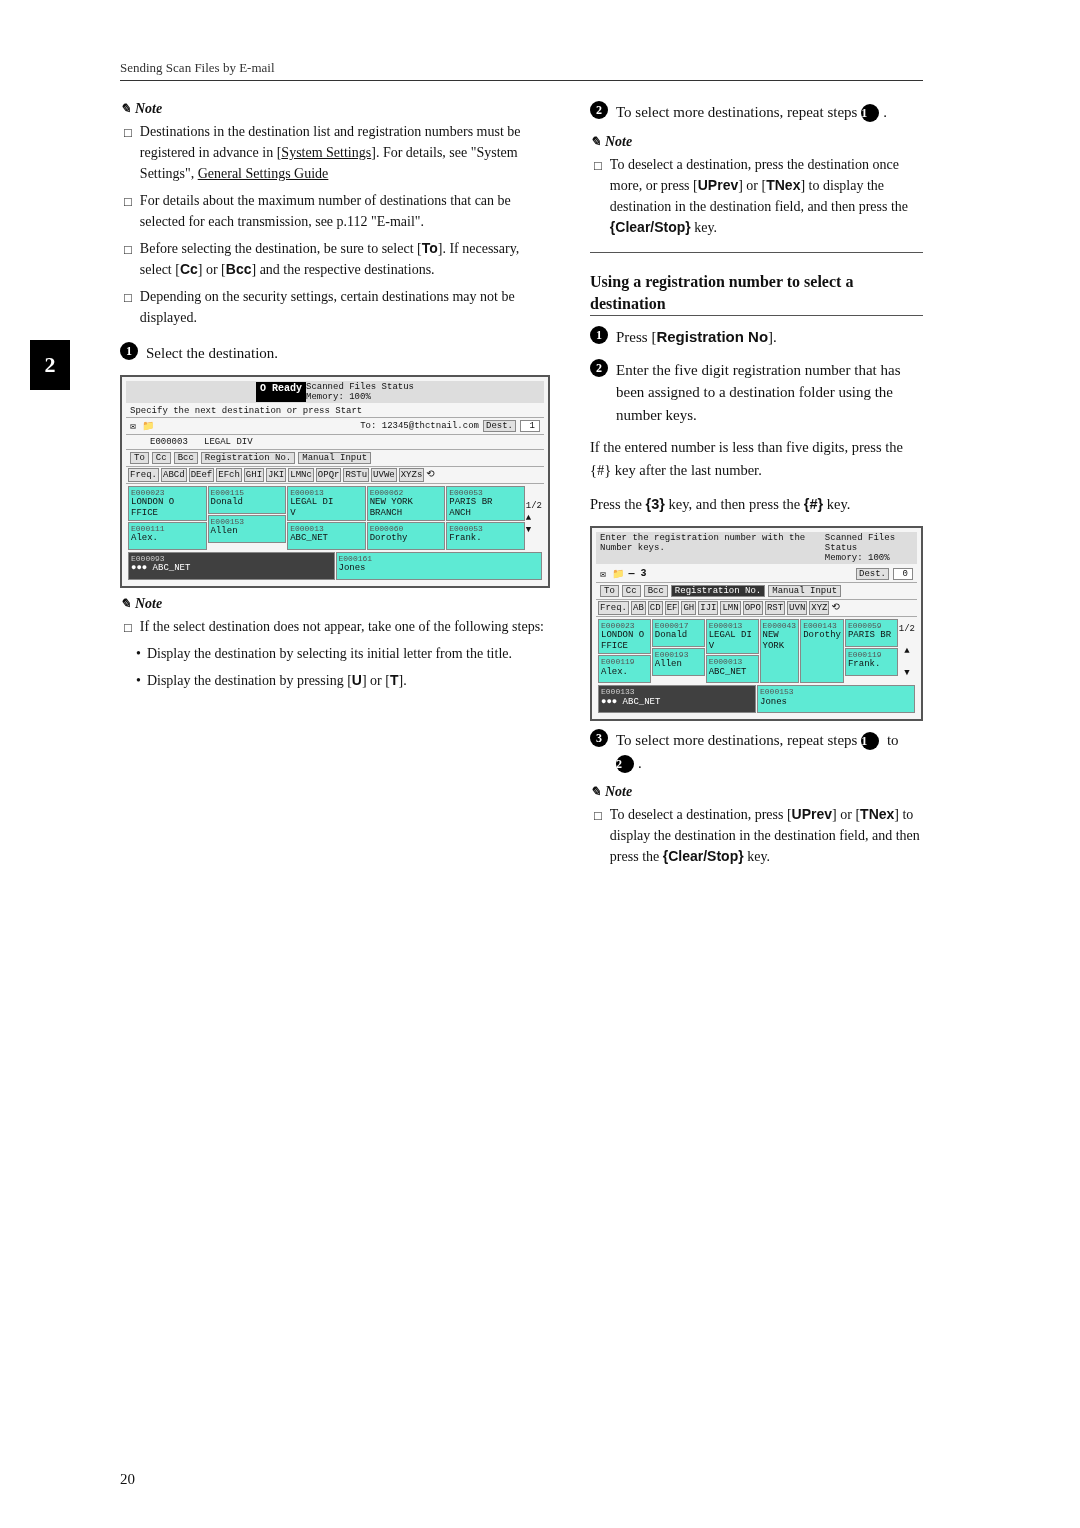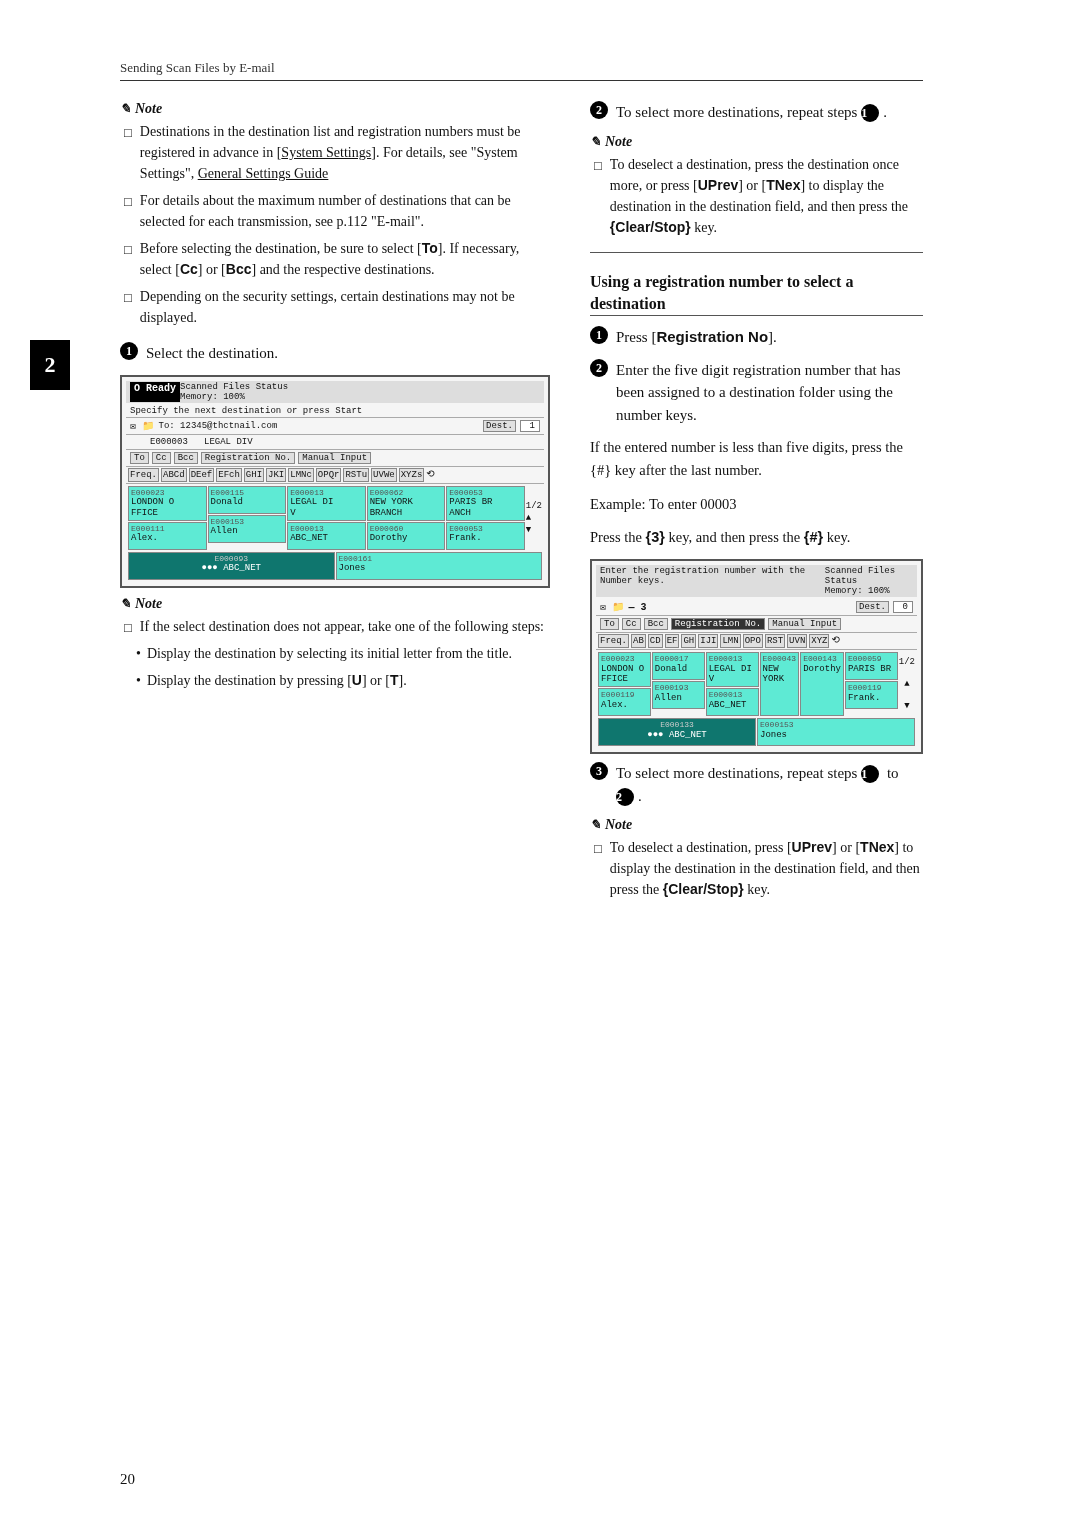--- a/index.html
+++ b/index.html
@@ -129,21 +129,21 @@
     .screen {
       border: 2px solid #555;
       background: #f5f5f5;
       padding: 4px;
       margin: 8px 0;
       font-family: 'Courier New', monospace;
       font-size: 10px;
     }
     .screen-status-bar {
       display: flex;
-      justify-content: flex-start;
+      justify-content: center;
       background: #ddd;
       padding: 1px 4px;
       font-size: 10px;
       margin-bottom: 2px;
     }
     .screen-row {
       display: flex;
       align-items: center;
       border-bottom: 1px solid #aaa;
       padding: 2px 4px;
@@ -172,23 +172,22 @@
     }
     .screen-cell {
       border: 1px solid #888;
       padding: 1px 2px;
       font-size: 9px;
       min-height: 28px;
       line-height: 1.2;
       background: #5eead4;
     }
     .screen-cell.highlighted {
-      background: #0f766e;
+      background: #404040;
       color: #fff;
-      text-align: center;
     }
     .screen-cell-num {
       font-size: 8px;
       color: #555;
     }
     .page-num {
       position: absolute;
       bottom: 40px;
       left: 120px;
       font-size: 15px;
@@ -274,21 +273,21 @@
       </div>
 
       <div class="screen">
         <div class="screen-status-bar">
           <span class="screen-ready">O Ready</span>
           <span class="memory-bar">Scanned Files Status<br>Memory: 100%</span>
         </div>
         <div style="font-size:9px; padding:1px 4px; border-bottom:1px solid #aaa;">Specify the next destination or press Start</div>
         <div class="screen-row">
           <span>✉ 📁</span>
-          <span style="font-size:9px; flex:1;">To: 12345@thctnail.com</span>
+          <span style="font-size:9px; flex:1;text-align:right;">To: 12345@thctnail.com</span>
           <span class="dest-label">Dest.</span>
           <span class="dest-num">1</span>
         </div>
         <div class="screen-row" style="font-size:9px;">
           <span style="margin-left:20px;">E000003 &nbsp; LEGAL DIV</span>
         </div>
         <div class="screen-to-bar">
           <span style="border:1px solid #888; padding:0 3px; background:#e0e0e0; font-size:9px;">To</span>
           <span style="border:1px solid #888; padding:0 3px; background:#e0e0e0; font-size:9px;">Cc</span>
           <span style="border:1px solid #888; padding:0 3px; background:#e0e0e0; font-size:9px;">Bcc</span>
@@ -403,23 +402,20 @@
         <div class="step-row">
           <span class="step-num">2</span>
           <span>Enter the five digit registration number that has been assigned to a destination folder using the number keys.</span>
         </div>
       </div>
 
       <div class="body-text">
         <span>If the entered number is less than five digits, press the {#} key after the last number.</span>
       </div>
 
-      <div class="body-text">
-        <span>Example: To enter 00003</span>
-      </div>
 
       <div class="body-text">
         <span>Press the <span class="bold-bracket">{3}</span> key, and then press the <span class="bold-bracket">{#}</span> key.</span>
       </div>
 
       <div class="screen">
         <div class="screen-status-bar">
           <span style="font-size:9px;">Enter the registration number with the Number keys.</span>
           <span class="memory-bar">Scanned Files Status<br>Memory: 100%</span>
         </div>

